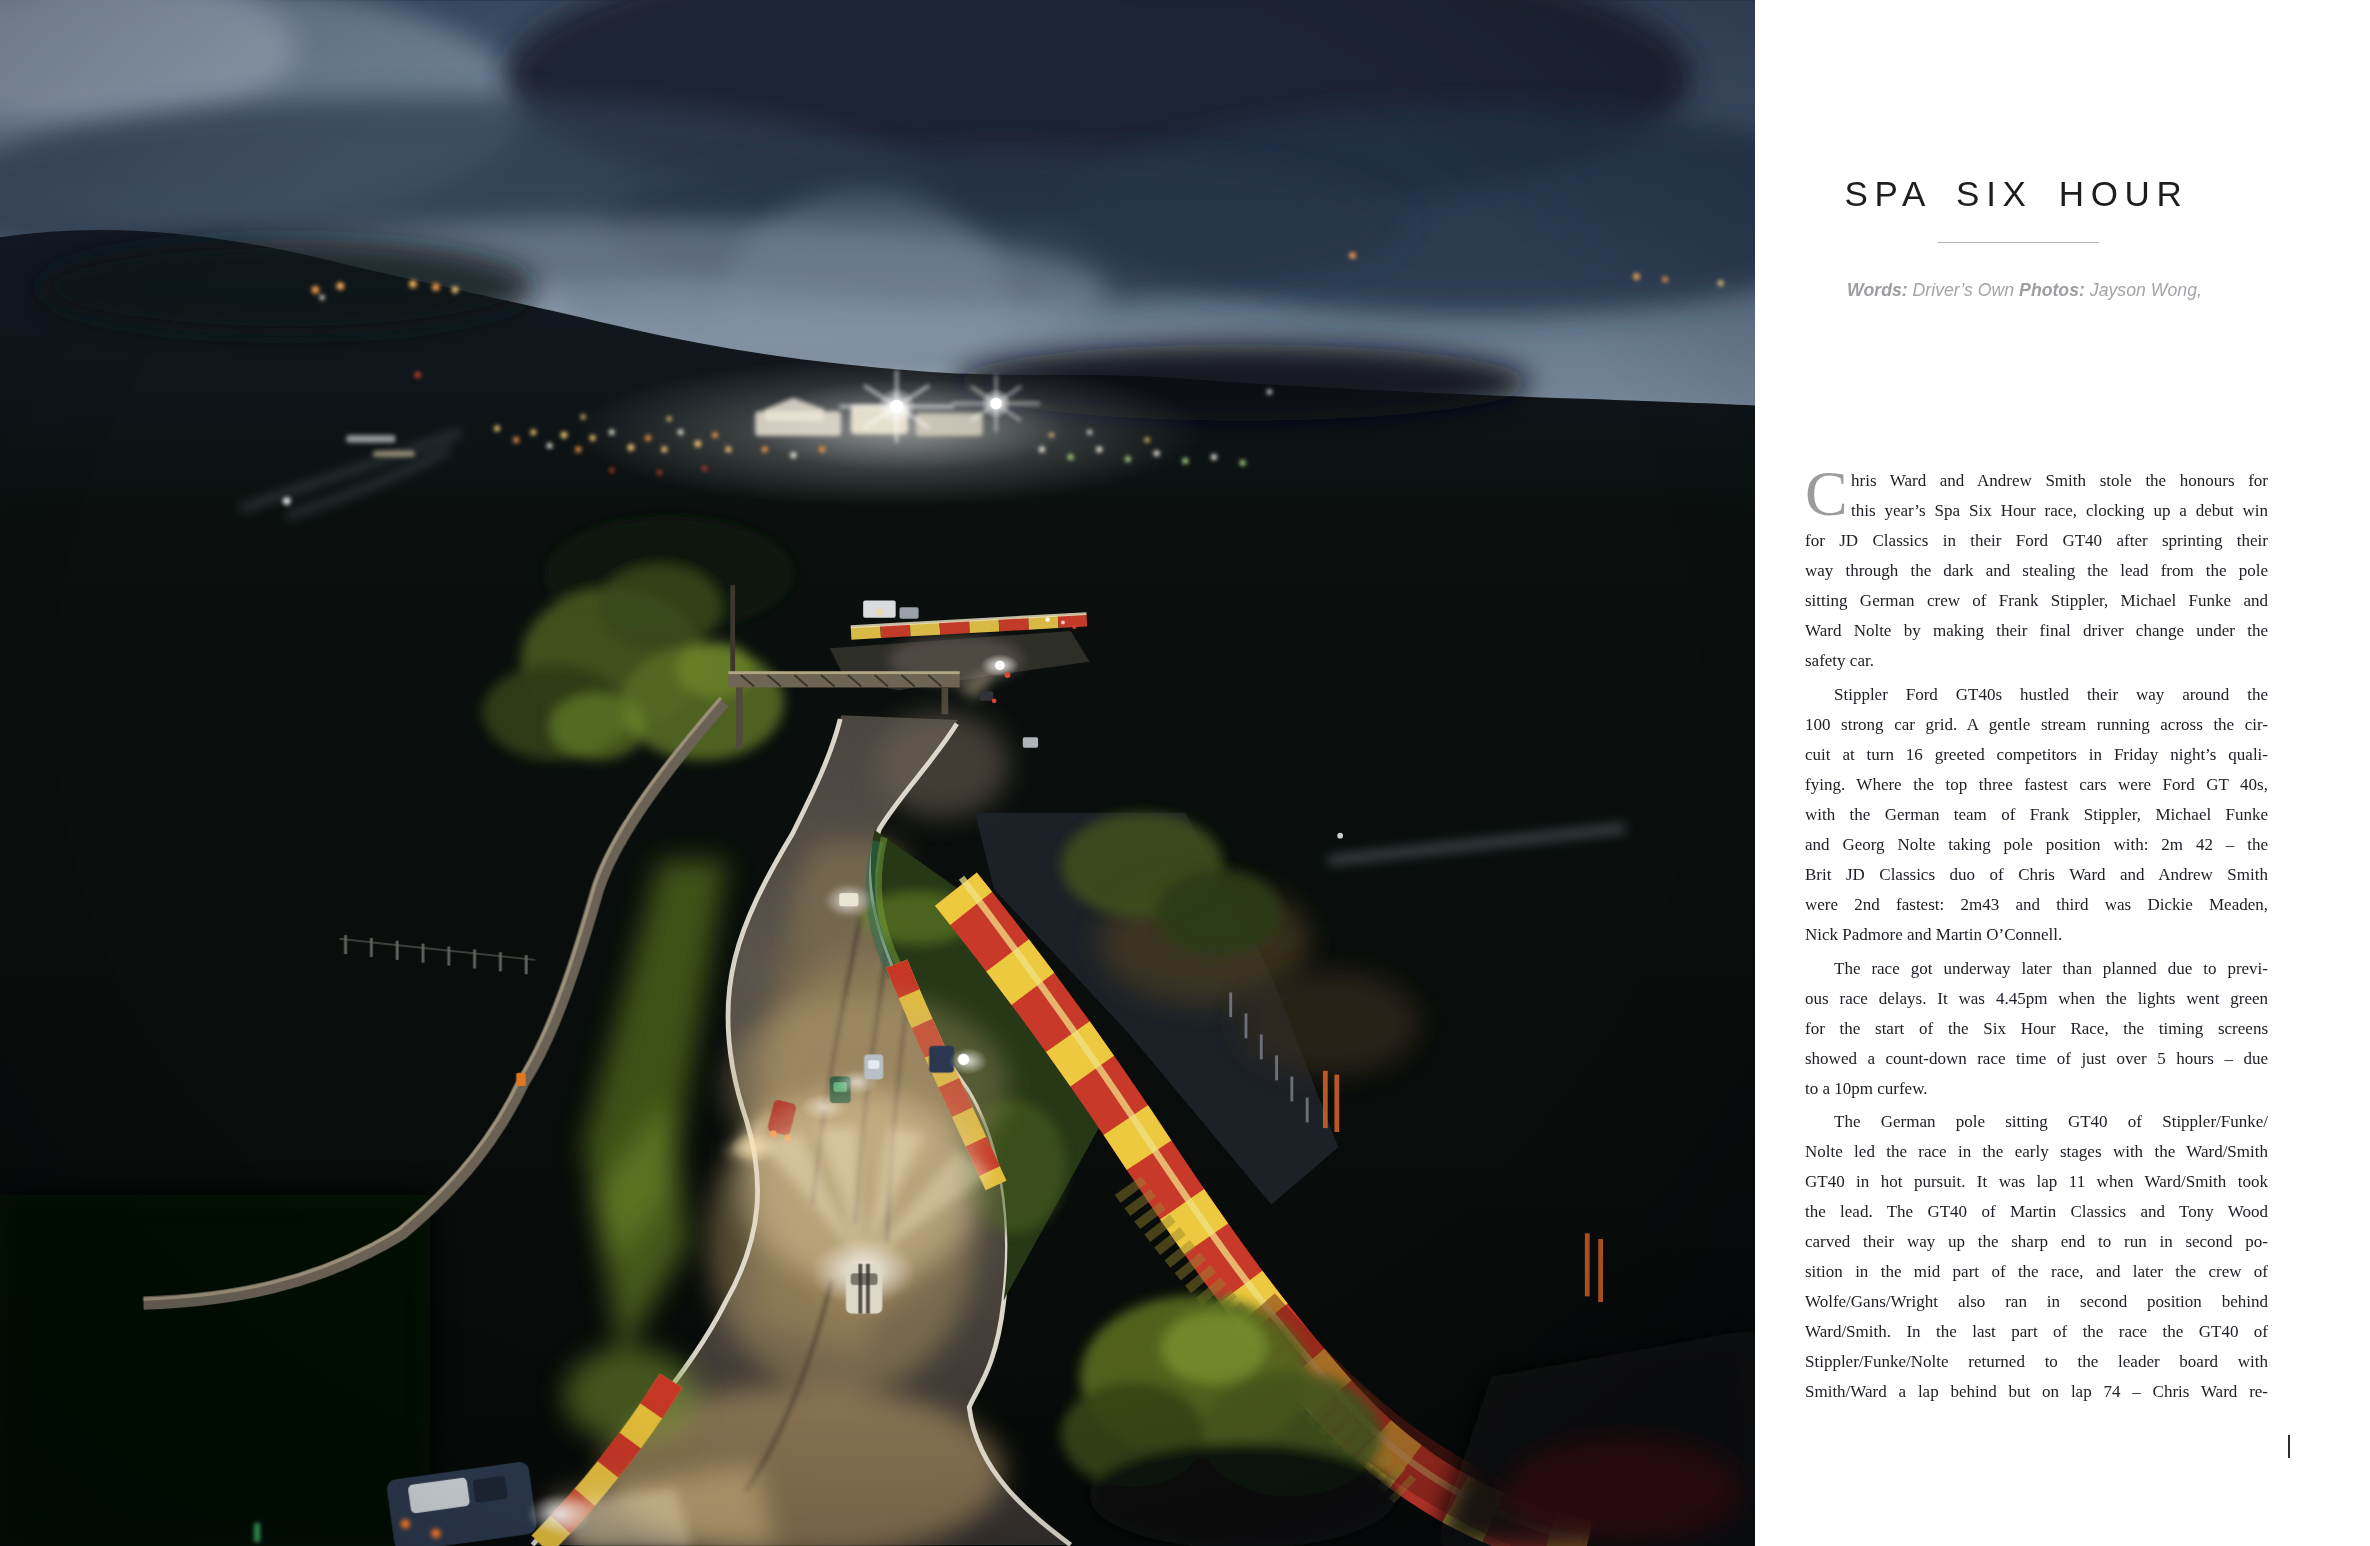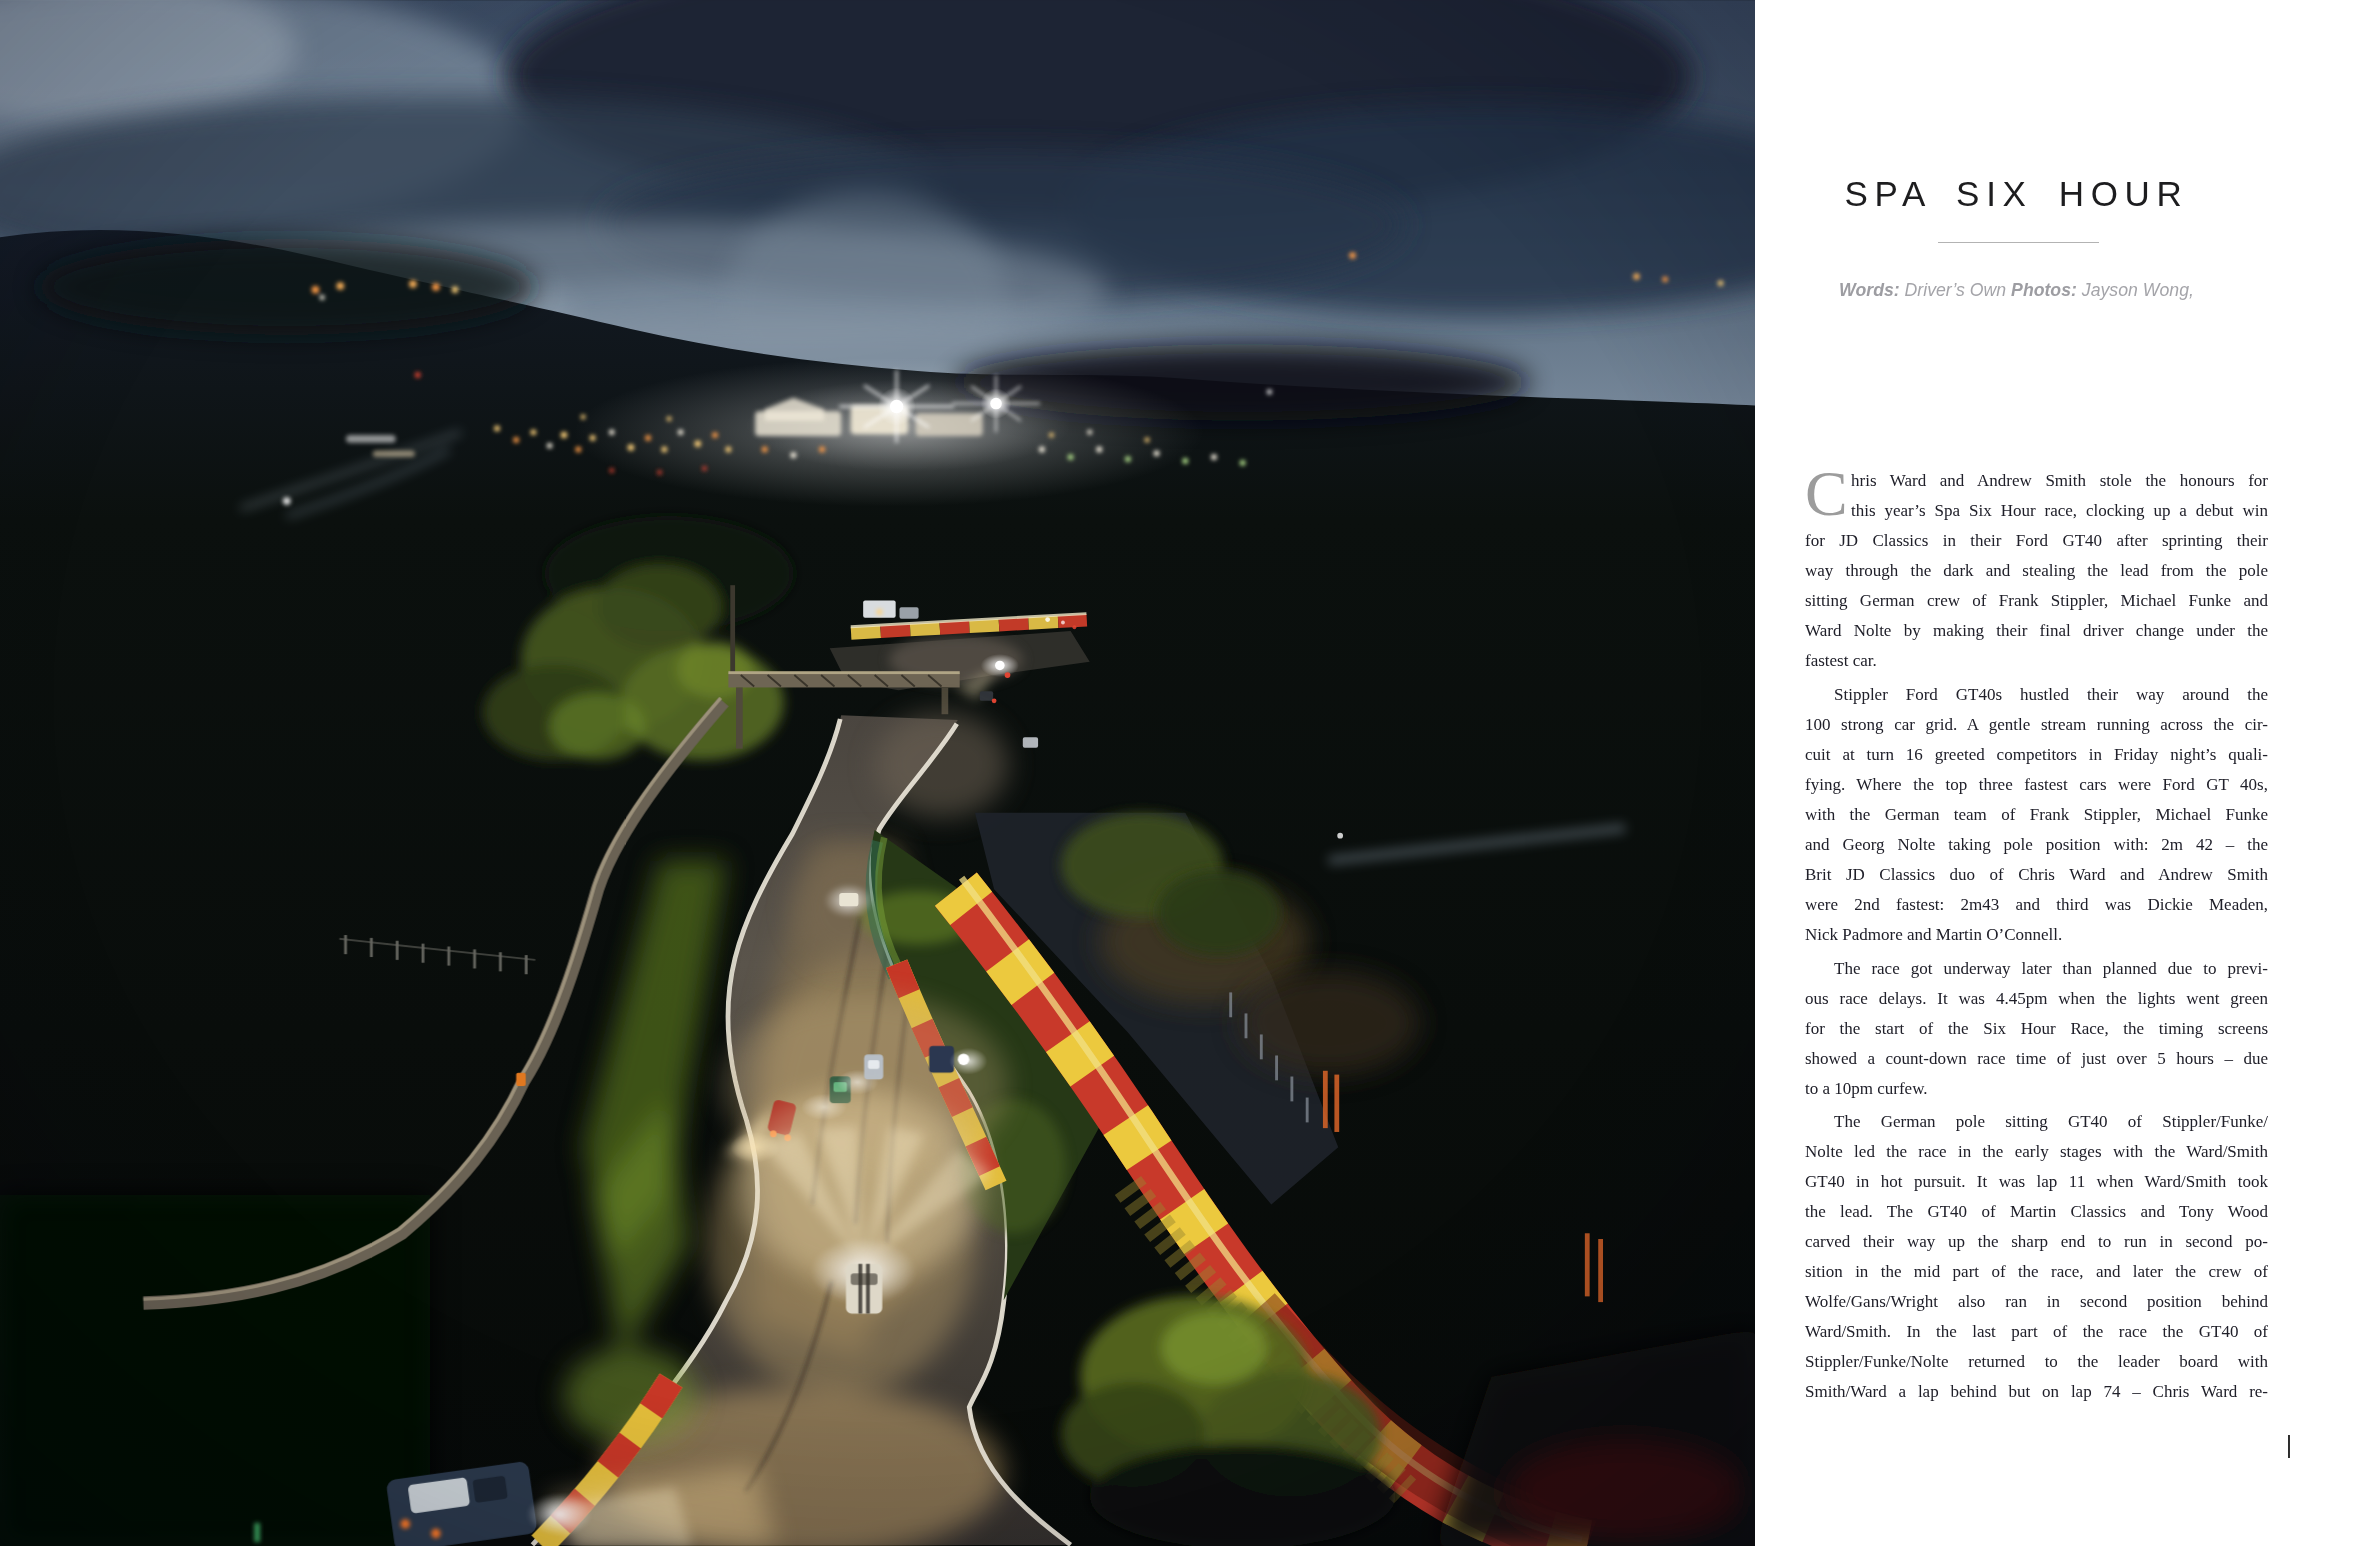--- a/index.html
+++ b/index.html
@@ -7,21 +7,21 @@
             font-family:"Liberation Sans", sans-serif; }
   .photo { position:absolute; left:0; top:0; width:1755px; height:1547px; background:#0a0e10; }
   .photo svg { display:block; }
 
   .page { position:absolute; left:1755px; top:0; width:572px; height:1547px; background:#ffffff; }
 
   .title { position:absolute; top:176px; left:50px; width:423px; margin:0; text-align:center;
            font-family:"Liberation Sans", sans-serif; font-weight:500; font-size:35px; line-height:1;
            letter-spacing:6.7px; word-spacing:9.6px; color:#1d1d1f; }
   .rule  { position:absolute; top:242px; left:183px; width:161px; height:1px; background:#b3b3b3; }
-  .byline{ position:absolute; top:280px; left:50px; width:423px; margin:0; text-align:center;
+  .byline{ position:absolute; top:280px; left:58px; width:423px; margin:0; text-align:center;
            font-style:italic; font-size:17.7px; color:#a4a4a9; }
   .byline b { font-weight:700; color:#9d9da2; }
 
   .body { position:absolute; left:50px; top:466px; width:463px;
           font-family:"Liberation Serif", serif; font-size:17px; line-height:30px; color:#20202a; }
   .para { margin:0; }
   .para + .para { margin-top:3.8px; }
   .line { text-align:justify; text-align-last:justify; -moz-text-align-last:justify; white-space:normal; }
   .line.last { text-align-last:left; -moz-text-align-last:left; }
   .para.indent .line:first-child { text-indent:29px; }
@@ -420,21 +420,21 @@
 
     <div class="body">
         <div class="para">
           <span class="dropcap">C</span>
           <div class="line">hris Ward and Andrew Smith stole the honours for</div>
           <div class="line">this year’s Spa Six Hour race, clocking up a debut win</div>
           <div class="line">for JD Classics in their Ford GT40 after sprinting their</div>
           <div class="line">way through the dark and stealing the lead from the pole</div>
           <div class="line">sitting German crew of Frank Stippler, Michael Funke and</div>
           <div class="line">Ward Nolte by making their final driver change under the</div>
-          <div class="line last">fastest car.</div>
+          <div class="line last">safety car.</div>
         </div>
         <div class="para indent">
           <div class="line">Stippler Ford GT40s hustled their way around the</div>
           <div class="line">100 strong car grid. A gentle stream running across the cir-</div>
           <div class="line">cuit at turn 16 greeted competitors in Friday night’s quali-</div>
           <div class="line">fying. Where the top three fastest cars were Ford GT 40s,</div>
           <div class="line">with the German team of Frank Stippler, Michael Funke</div>
           <div class="line">and Georg Nolte taking pole position with: 2m 42 – the</div>
           <div class="line">Brit JD Classics duo of Chris Ward and Andrew Smith</div>
           <div class="line">were 2nd fastest:  2m43 and third was Dickie Meaden,</div>

